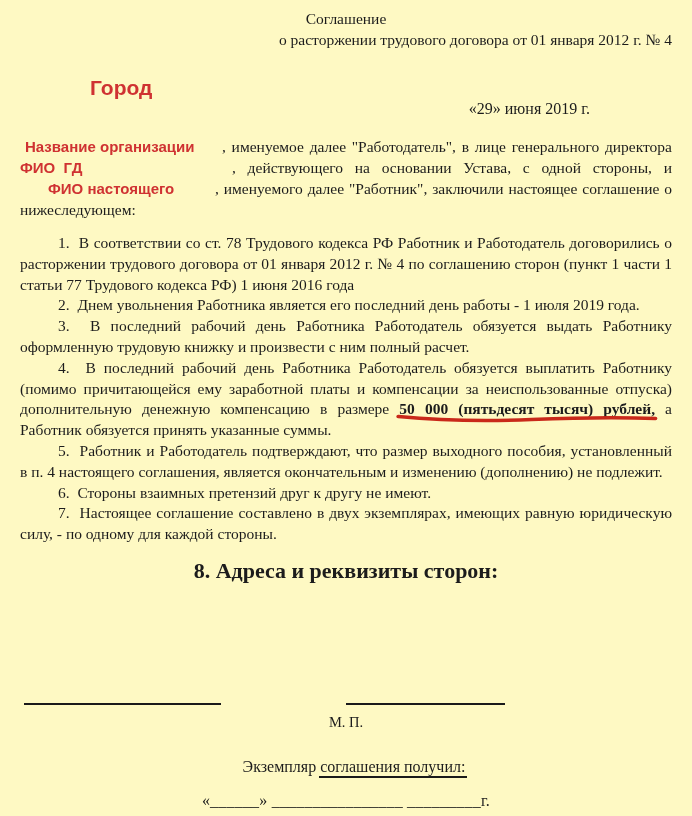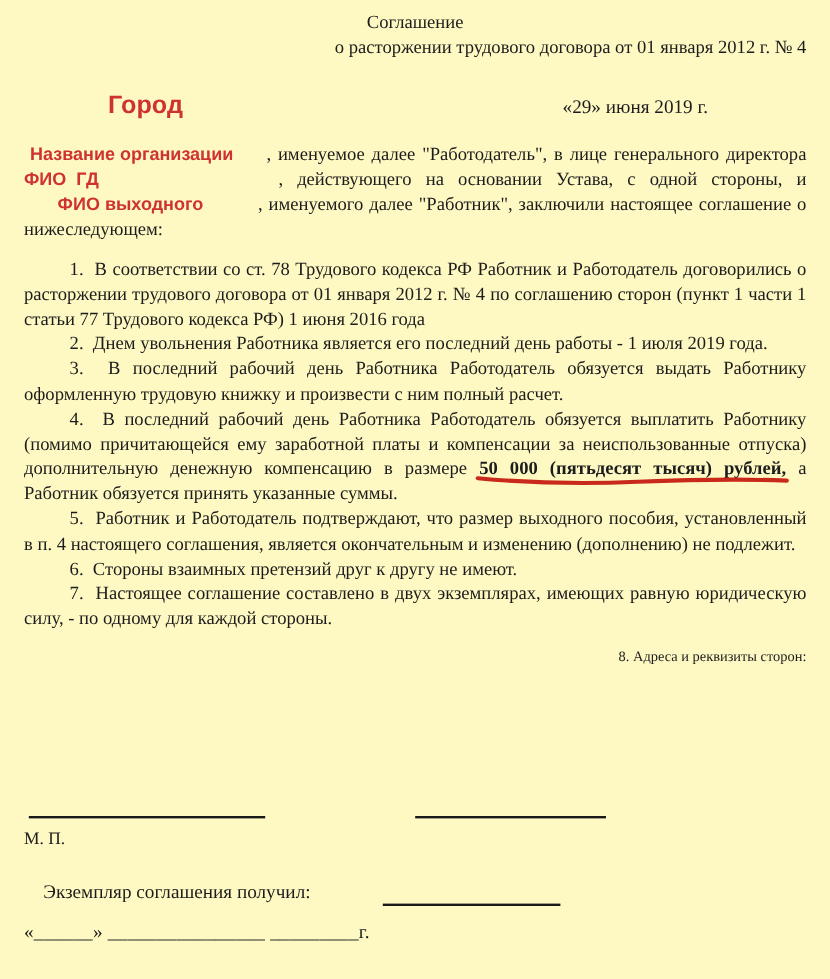--- a/index.html
+++ b/index.html
@@ -14,20 +14,21 @@
     color:#1c1c1c;
     overflow:hidden;
   }
   .title{ text-align:center; line-height:21px; }
   .title-l2{ text-align:right; line-height:21px; }
 
   .city-row{
     margin-top:26px;
     display:flex;
     align-items:baseline;
+    flex-direction:column;
   }
   .city{
     margin-left:70px;
     font-family:"Liberation Sans","DejaVu Sans",sans-serif;
     font-weight:bold;
     font-size:21px;
     color:#cf3232;
   }
   .date{
     margin-left:auto;
@@ -62,26 +63,26 @@
     line-height:20.8px;
   }
   .u-wrap{ position:relative; white-space:nowrap;font-weight:bold; }
   .u-stroke{
     position:absolute; left:-3px; bottom:-7px;
     width:calc(100% + 6px); height:11px;
     overflow:visible;
   }
   .h8{
     margin-top:13px;
-    text-align:right;
-    font-weight:normal;
-    font-size:12px;
+    text-align:center;
+    font-weight:bold;
+    font-size:22px;
   }
 
-  .bottom{ position:absolute; left:20px; right:20px; top:680px; }
+  .bottom{ position:absolute; left:20px; right:20px; top:703px;text-align:center; }
   .sig-row{ display:flex; }
   .sig-line{ height:2px; background:#1a1a1a; }
   .sig-line.left{ margin-left:4px; width:197px; }
   .sig-line.right{ margin-left:125px; width:159px; }
   .stamp{ margin-top:9px; font-size:14.5px; }
   .received-row{ position:relative; margin-top:27px; height:22px;margin-left:16px; }
   .received-label{ font-size:16px; }
   .received-line{
     position:absolute; left:283px; bottom:2px;
     width:148px; height:2px; background:#1a1a1a;
@@ -105,21 +106,21 @@
   <div class="preamble">
     <div class="p-line l1">
       <span class="red-label">Название организации</span>
       <span class="black">, именуемое далее "Работодатель", в лице генерального директора</span>
     </div>
     <div class="p-line l2">
       <span class="red-label">ФИО&nbsp; ГД</span>
       <span class="black">, действующего на основании Устава, с одной стороны, и</span>
     </div>
     <div class="p-line l3">
-      <span class="red-label">ФИО выходного</span>
+      <span class="red-label">ФИО настоящего</span>
       <span class="black">, именуемого далее "Работник", заключили настоящее соглашение о</span>
     </div>
     <div>нижеследующем:</div>
   </div>
 
   <div class="items">
     <p>1.&nbsp; В соответствии со ст. 78 Трудового кодекса РФ Работник и Работодатель договорились о расторжении трудового договора от 01 января 2012 г. № 4 по соглашению сторон (пункт 1 части 1 статьи 77 Трудового кодекса РФ) 1 июня 2016 года</p>
     <p>2.&nbsp; Днем увольнения Работника является его последний день работы - 1 июля 2019 года.</p>
     <p>3.&nbsp; В последний рабочий день Работника Работодатель обязуется выдать Работнику оформленную трудовую книжку и произвести с ним полный расчет.</p>
     <p><span>4.&nbsp; В последний рабочий день Работника Работодатель обязуется выплатить Работнику (помимо причитающейся ему заработной платы и компенсации за неиспользованные отпуска) дополнительную денежную компенсацию в размере </span><span class="u-wrap"><span>50 000 (пятьдесят тысяч) рублей,</span><svg class="u-stroke" viewBox="0 0 232 11" preserveAspectRatio="none">

